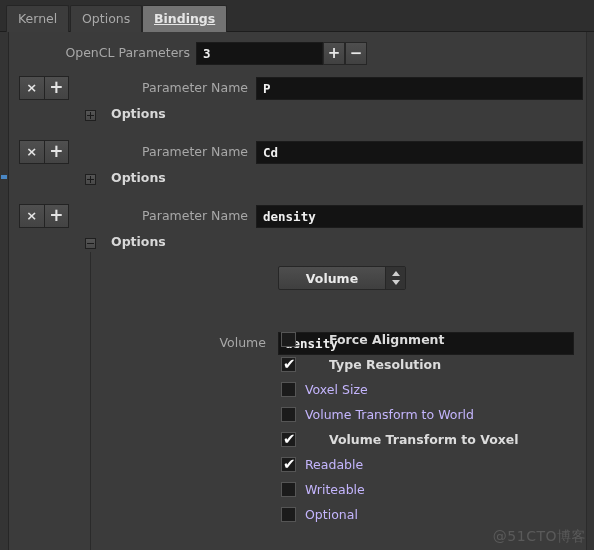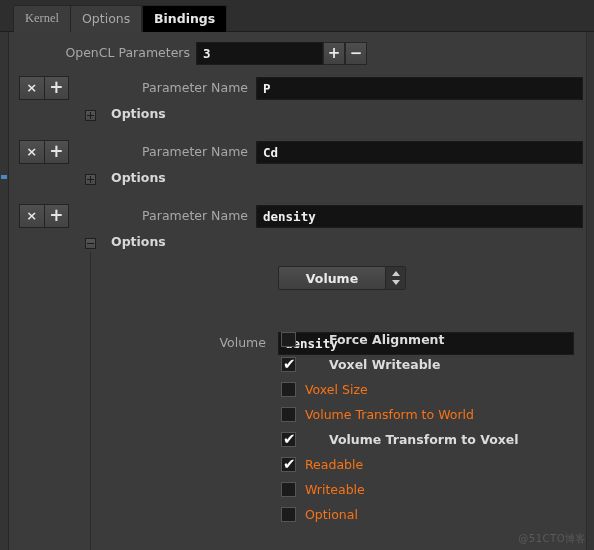--- a/index.html
+++ b/index.html
@@ -36,25 +36,26 @@
     font-size: 12.5px;
     background: #3c3c3c;
     border: 1px solid #252525;
     border-bottom: none;
     color: #a9a9a9;
     white-space: nowrap;
     cursor: default;
     border-radius: 2px 2px 0 0;
   }
   .tab.active {
-    background: #000000;
+    background: #737373;
     color: #e6e6e6;
     font-weight: bold;
-  }
-  .tab.first { left: 13px; font-family: Liberation Serif, serif; }
+    text-decoration: underline;
+  }
+  .tab.first { left: 6px; }
   .tab.second { left: 70px; }
   .tab.third { left: 142px; }
 
   
   .panel {
     position: absolute;
     left: 0; top: 32px;
     width: 594px; height: 518px;
     background: #3b3b3b;
   }
@@ -241,31 +242,31 @@
     font-size: 15px;
     color: #ffffff;
     font-weight: bold;
     line-height: 20px;
   }
   .cblabel {
     position: absolute;
     left: 24px; top: 0;
     line-height: 19px;
     font-size: 12.5px;
-    color: #f97316;
+    color: #c4b5fd;
     white-space: nowrap;
   }
   .cblabel.bold { color: #dcdcdc; font-weight: bold; margin-left: 24px; }
 
   .watermark {
     position: absolute;
     right: 8px;
     bottom: 4px;
     color: #5a5a5a;
-    font-size: 10px;
+    font-size: 14px;
     letter-spacing: .5px;
     user-select: none;
   }
 </style>
 </head>
 <body>
 
 <div class="tabbar">
   <div class="tab first">
     <span>Kernel</span>
@@ -340,21 +341,21 @@
   <div class="cbrow" style="left:281px; top:298px; width:290px;">
     <span class="cbox">
         <span class="ck"></span>
       </span>
     <span class="cblabel bold">Force Alignment</span>
   </div>
   <div class="cbrow" style="left:281px; top:323px; width:290px;">
     <span class="cbox">
         <span class="ck">✔</span>
       </span>
-    <span class="cblabel bold">Voxel Writeable</span>
+    <span class="cblabel bold">Type Resolution</span>
   </div>
   <div class="cbrow" style="left:281px; top:348px; width:290px;">
     <span class="cbox">
         <span class="ck"></span>
       </span>
     <span class="cblabel">Voxel Size</span>
   </div>
   <div class="cbrow" style="left:281px; top:373px; width:290px;padding-left:28px;">
     <span class="cbox">
         <span class="ck"></span>

